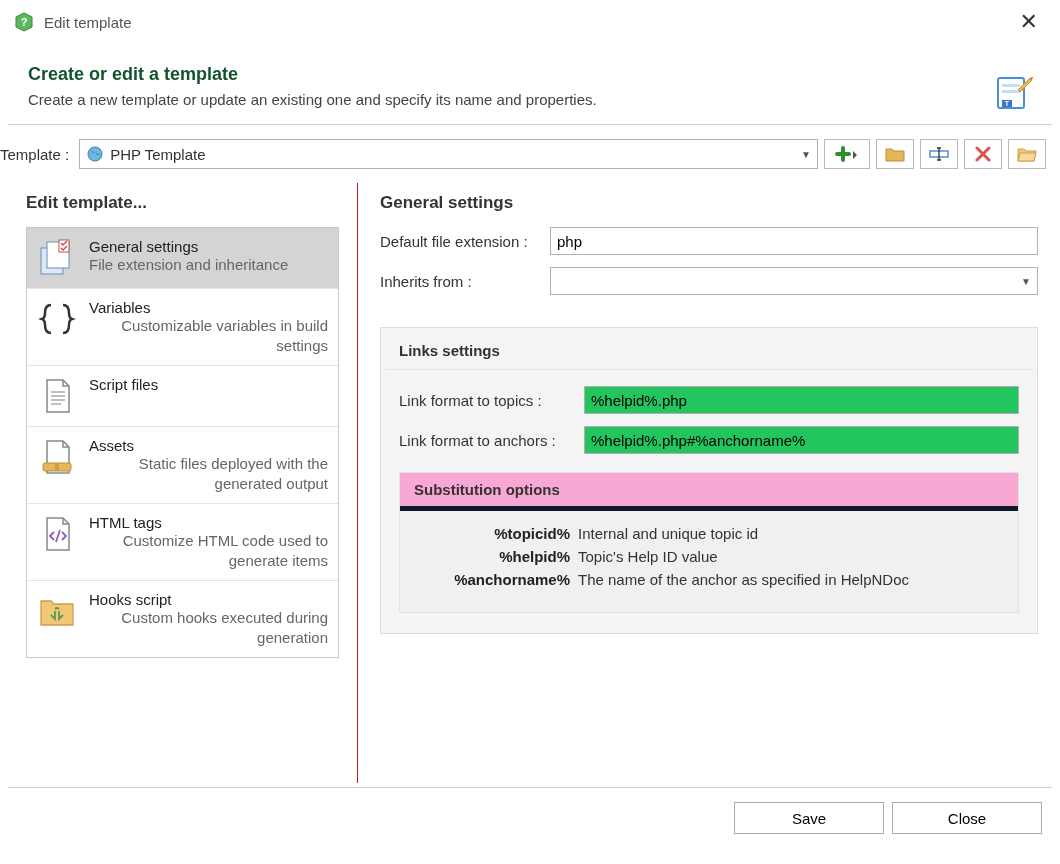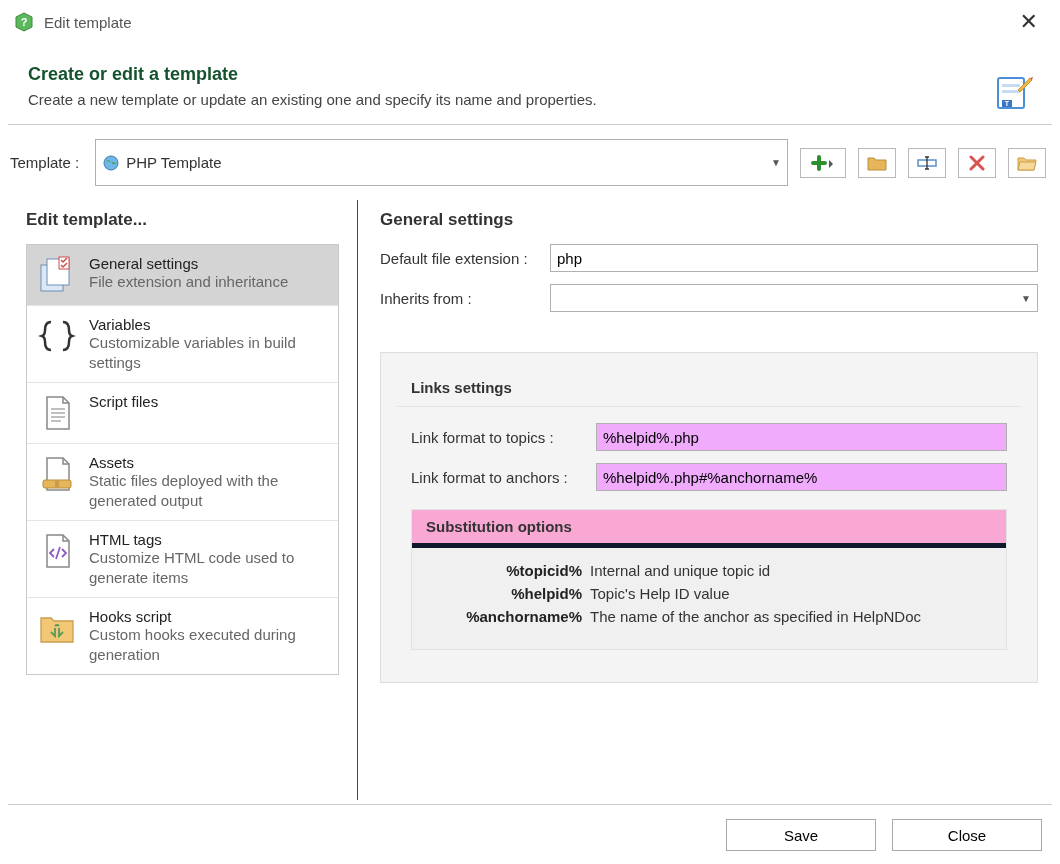--- a/index.html
+++ b/index.html
@@ -55,31 +55,31 @@
       width: 40px;
       height: 40px;
     }
     .hr {
       border-top: 1px solid #ccc;
       margin: 0 8px;
     }
     .template-row {
       display: flex;
       align-items: center;
-      padding: 14px 14px 14px 10px;
-      gap: 12px;
+      padding: 14px 14px 14px 0;
+      gap: 6px;
     }
     .template-row label {
       font-size: 15px;
       color: #333;
       margin-right: 4px;
     }
     .template-select {
       flex: 1;
-      height: 47px;
+      height: 30px;
       border: 1px solid #b0b0b0;
       display: flex;
       align-items: center;
       padding: 0 6px;
       position: relative;
       background: #fff;
     }
     .template-select .globe {
       width: 18px; height: 18px;
       margin-right: 6px;
@@ -147,20 +147,21 @@
       justify-content: center;
     }
     .nav-item .nav-text .nav-title {
       font-size: 15px;
       color: #222;
     }
     .nav-item .nav-text .nav-desc {
       font-size: 15px;
       color: #666;
       line-height: 1.3;
+      text-align: right;
     }
     .form-row {
       display: flex;
       align-items: center;
       margin-bottom: 12px;
     }
     .form-row .lbl {
       width: 170px;
       font-size: 15px;
       color: #333;
@@ -183,38 +184,38 @@
       background: #fff;
     }
     .form-row .dropdown .caret {
       margin-left: auto;
       font-size: 10px;
       color: #555;
     }
     .panel {
       background: #f4f4f4;
       border: 1px solid #ddd;
-      padding: 16px;
-      margin-top: 40px;
+      padding: 4px;
+      margin-top: 32px;
     }
     .panel-header {
       padding: 10px 14px;
       font-size: 15px;
       font-weight: bold;
       border-bottom: 1px solid #e4e4e4;
       color: #333;
     }
     .panel-body {
       padding: 16px 14px;
     }
     .panel-body .form-row .lbl {
       width: 185px;
     }
     .panel-body input[type=text]{
-      background:#f0abfc;
+      background:#22c55e;
     }
     .subpanel {
       background: #f0f0f0;
       border: 1px solid #e2e2e2;
       margin-top: 18px;
     }
     .subpanel-header {
       padding: 8px 14px;
       font-size: 15px;
       font-weight: bold;
@@ -239,21 +240,21 @@
     .sub-row .v {
       flex: 1;
       color: #333;
     }
     .footer {
       border-top: 1px solid #ccc;
       margin: 4px 8px 0 8px;
       padding: 14px 10px;
       display: flex;
       justify-content: flex-end;
-      gap: 16px;
+      gap: 8px;
     }
     .footer button {
       width: 150px;
       height: 32px;
       border: 1px solid #a9a9a9;
       background: #fff;
       font-size: 15px;
       font-family: inherit;
       cursor: pointer;
     }

